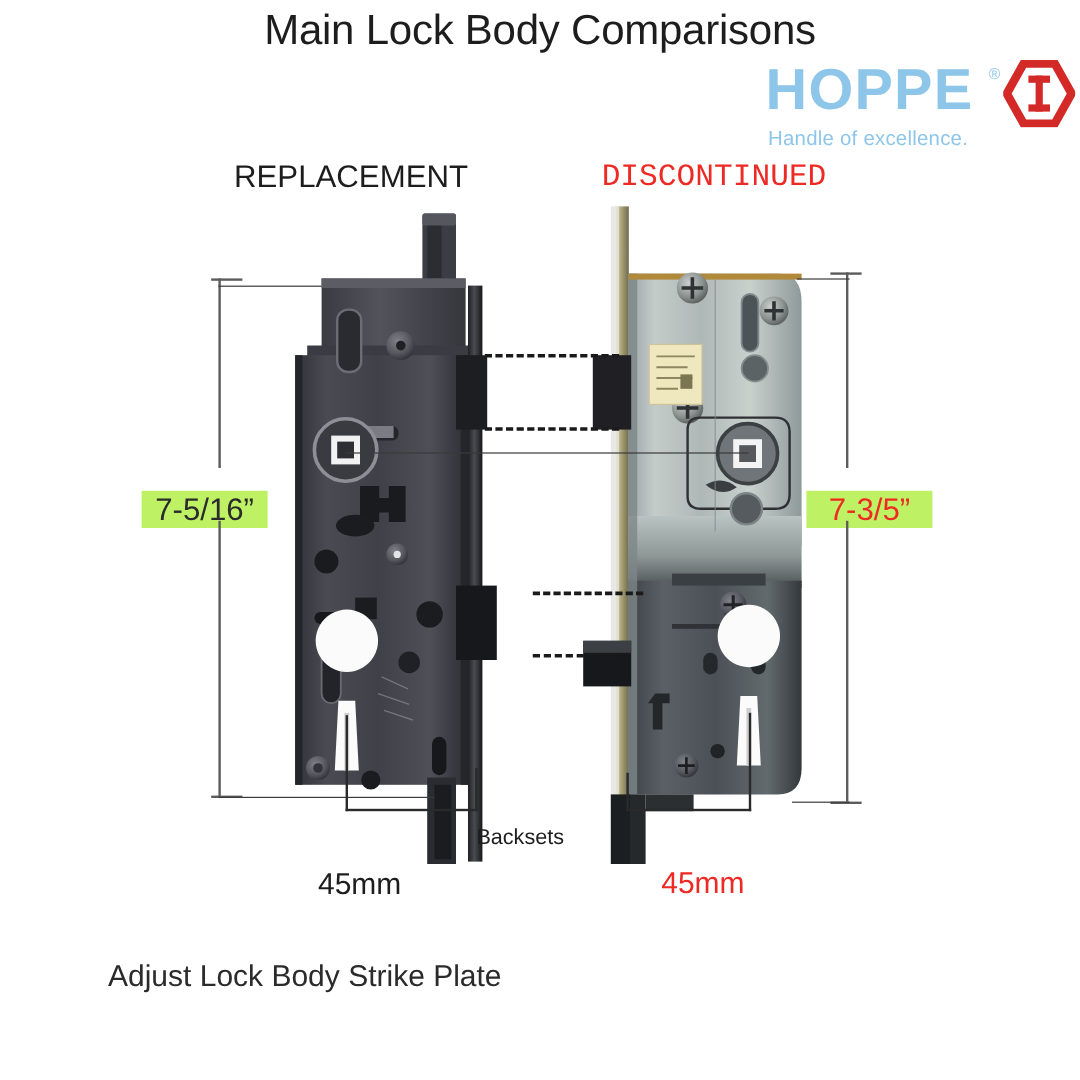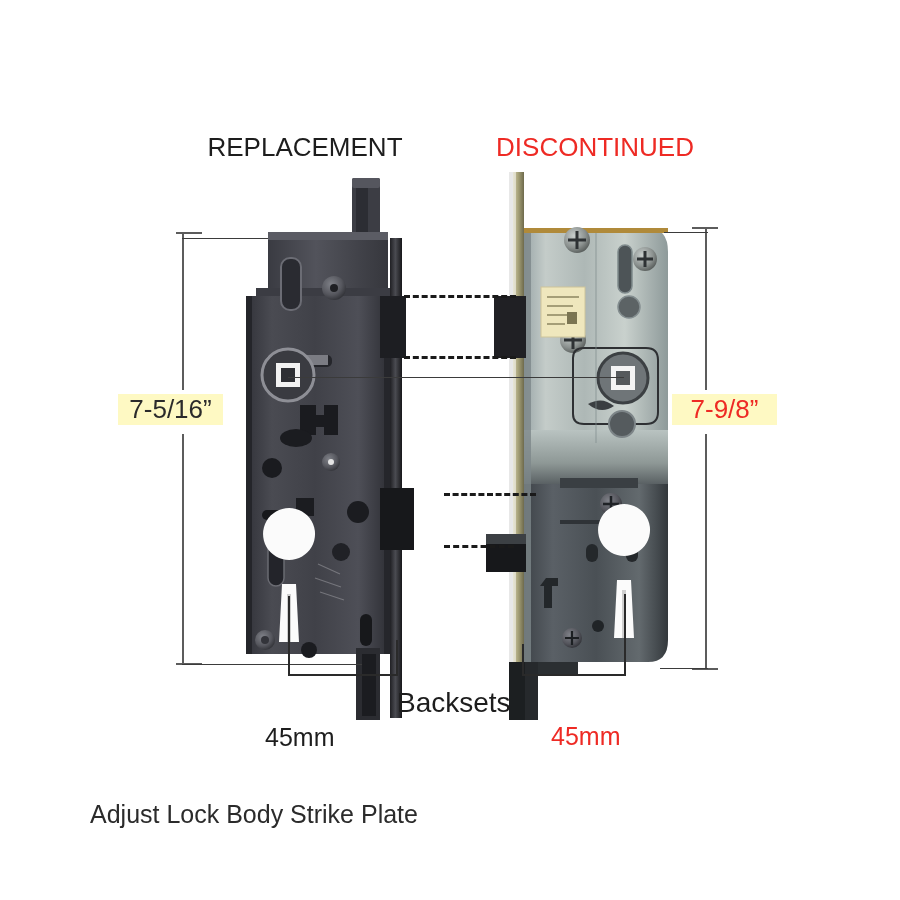--- a/index.html
+++ b/index.html
@@ -61,54 +61,56 @@
     position: absolute;
     left: 2px; top: 54px;
     font-size: 17px;
     color: #8ec6ea;
     letter-spacing: 0.2px;
   }
 
   
   #hdr-left {
     left: 195px; top: 132px; width: 220px;
-    text-align: center;
+    text-align: left;
     font-size: 26px;
     color: #1d1d1d;
     line-height: 30px;
   }
   #hdr-right {
     left: 470px; top: 132px; width: 250px;
     text-align: center;
     font-size: 26px;
     color: #ee2a24;
     line-height: 30px;
+    font-family: Liberation Mono, monospace;
   }
 
   
   .dimline { background: #5c5c5c; }
   .dim-vert { width: 2px; }
   .dim-tick { height: 2px; width: 26px; }
 
   .dim-label {
     font-size: 26px;
     text-align: center;
-    background: #fef9c3;
+    background: #bef264;
+    margin-top: 15px;
   }
   #dim-left-label { color: #2b2b2b; left: 118px; top: 394px; width: 105px; }
   #dim-right-label { color: #ee2a24; left: 672px; top: 394px; width: 105px; }
 
   
   .bs-line { background: #2a2a2a; }
   .bs-h { height: 2px; }
   .bs-v { width: 2px; }
   .bs-label { font-size: 25px; margin-top: 36px; }
   #bs-left-label { color: #1d1d1d; left: 265px; top: 687px; }
   #bs-right-label { color: #ee2a24; left: 551px; top: 686px; }
-  #bs-mid-label { color: #1d1d1d; left: 397px; top: 687px; font-size: 28px; }
+  #bs-mid-label { color: #1d1d1d; left: 397px; top: 687px; font-size: 18px; }
 
   
   .dashed {
     height: 0;
     border-top: 3px dashed #1a1a1a;
   }
   
   .pointer { background: #3b3b3b; height: 1px; }
 
   
@@ -121,21 +123,33 @@
   }
 
   
   #locks { left: 0; top: 0; width: 900px; height: 900px; pointer-events: none; }
 </style>
 </head>
 <body>
 
 <div id="page">
 
-
+  <div class="abs" id="title">Main Lock Body Comparisons</div>
+
+  <div class="abs" id="logo">
+    <span id="logo-word">HOPPE</span>
+    <span id="logo-reg">®</span>
+    <svg id="logo-hex" viewBox="0 0 60 56">
+      <polygon points="17,3 43,3 57,28 43,53 17,53 3,28" fill="none" stroke="#d42a27" stroke-width="7" stroke-linejoin="miter"></polygon>
+      <rect x="21" y="13" width="18" height="6" fill="#d42a27"></rect>
+      <rect x="27" y="13" width="6" height="30" fill="#d42a27"></rect>
+      <rect x="21" y="37" width="18" height="6" fill="#d42a27"></rect>
+    </svg>
+    <span id="logo-tag">Handle of excellence.</span>
+  </div>
 
   <div class="abs" id="hdr-left">
     <div>REPLACEMENT</div>
   </div>
   <div class="abs" id="hdr-right">
     <div>DISCONTINUED</div>
   </div>
 
   <svg class="abs" id="locks" viewBox="0 0 900 900">
     <defs>
@@ -318,21 +332,21 @@
   </svg>
 
   <div class="abs dimline dim-tick" style="left:176px; top:232px;"></div>
   <div class="abs dimline dim-vert" style="left:182px; top:232px; height:158px;"></div>
   <div class="abs dim-label" id="dim-left-label">7-5/16”</div>
   <div class="abs dimline dim-vert" style="left:182px; top:434px; height:230px;"></div>
   <div class="abs dimline dim-tick" style="left:176px; top:663px;"></div>
 
   <div class="abs dimline dim-tick" style="left:692px; top:227px;"></div>
   <div class="abs dimline dim-vert" style="left:705px; top:227px; height:163px;"></div>
-  <div class="abs dim-label" id="dim-right-label">7-9/8”</div>
+  <div class="abs dim-label" id="dim-right-label">7-3/5”</div>
   <div class="abs dimline dim-vert" style="left:705px; top:434px; height:234px;"></div>
   <div class="abs dimline dim-tick" style="left:692px; top:668px;"></div>
 
   <div class="abs pointer" style="left:182px; top:238px; width:86px;"></div>
   <div class="abs pointer" style="left:664px; top:232px; width:44px;"></div>
   <div class="abs pointer" style="left:182px; top:664px; width:180px;"></div>
   <div class="abs pointer" style="left:660px; top:668px; width:48px;"></div>
   <div class="abs pointer" style="left:288px; top:377px; width:336px;"></div>
 
   <div class="abs dashed" style="left:404px; top:295px; width:112px;"></div>

